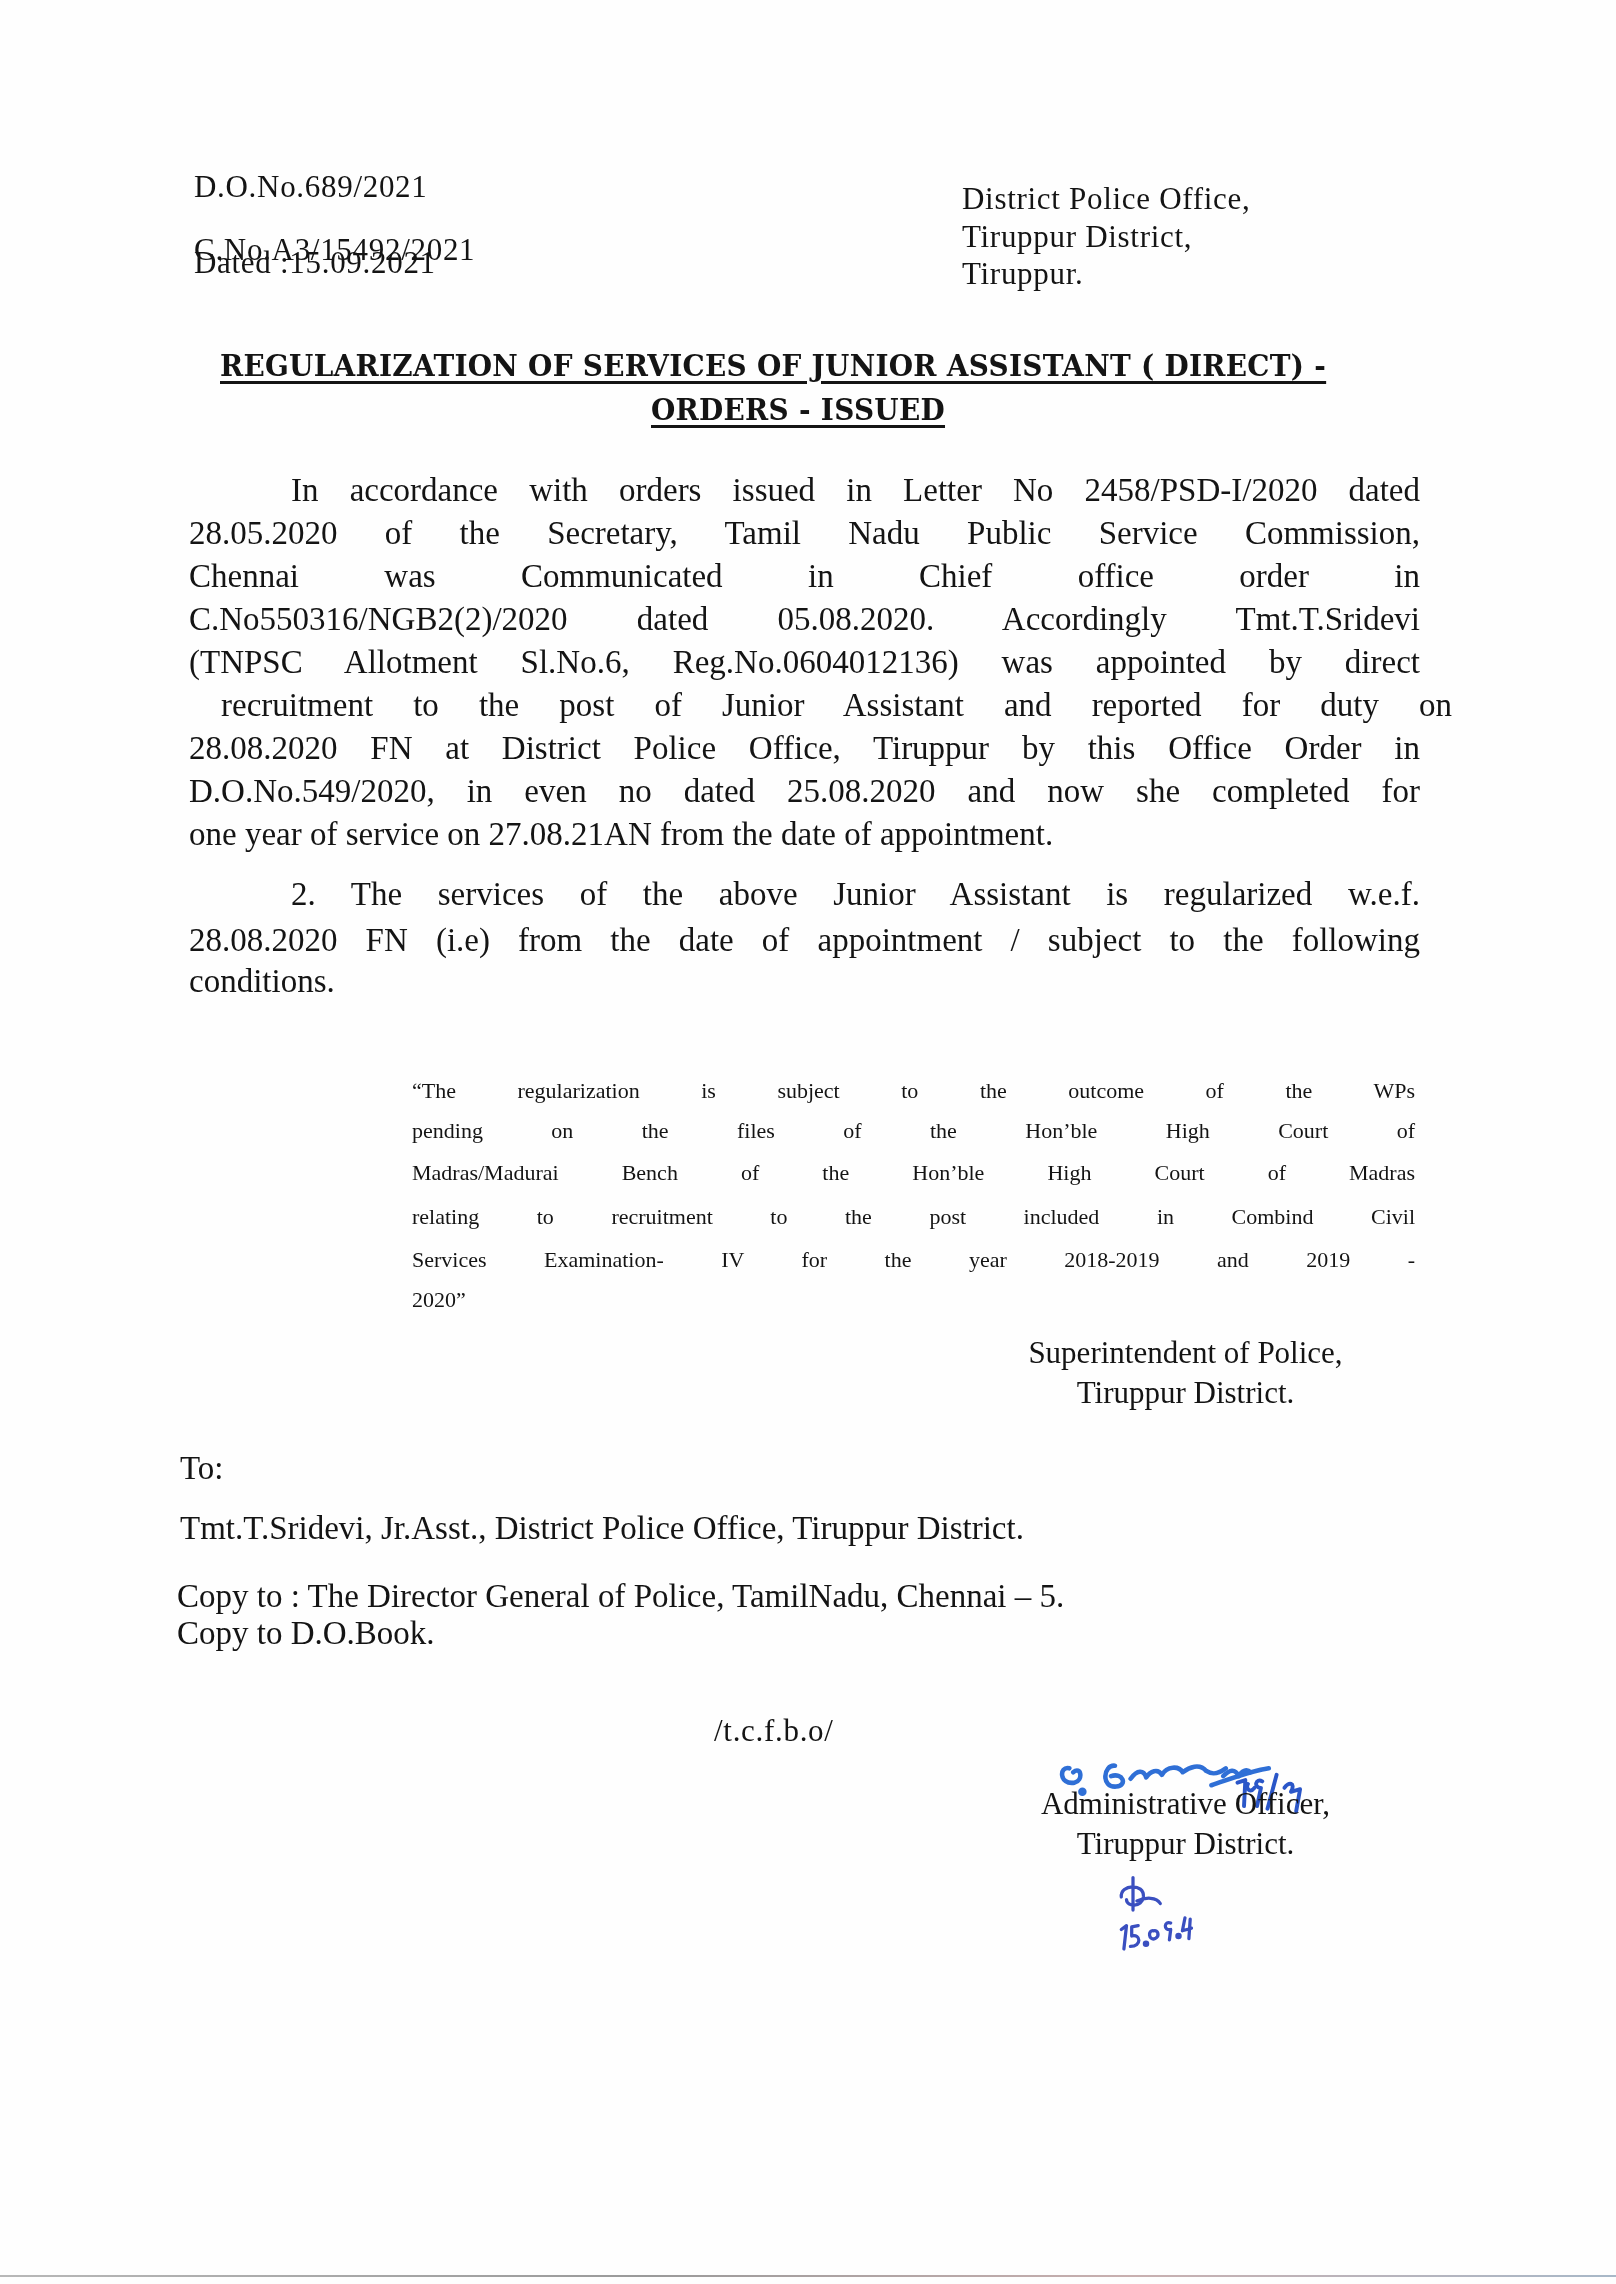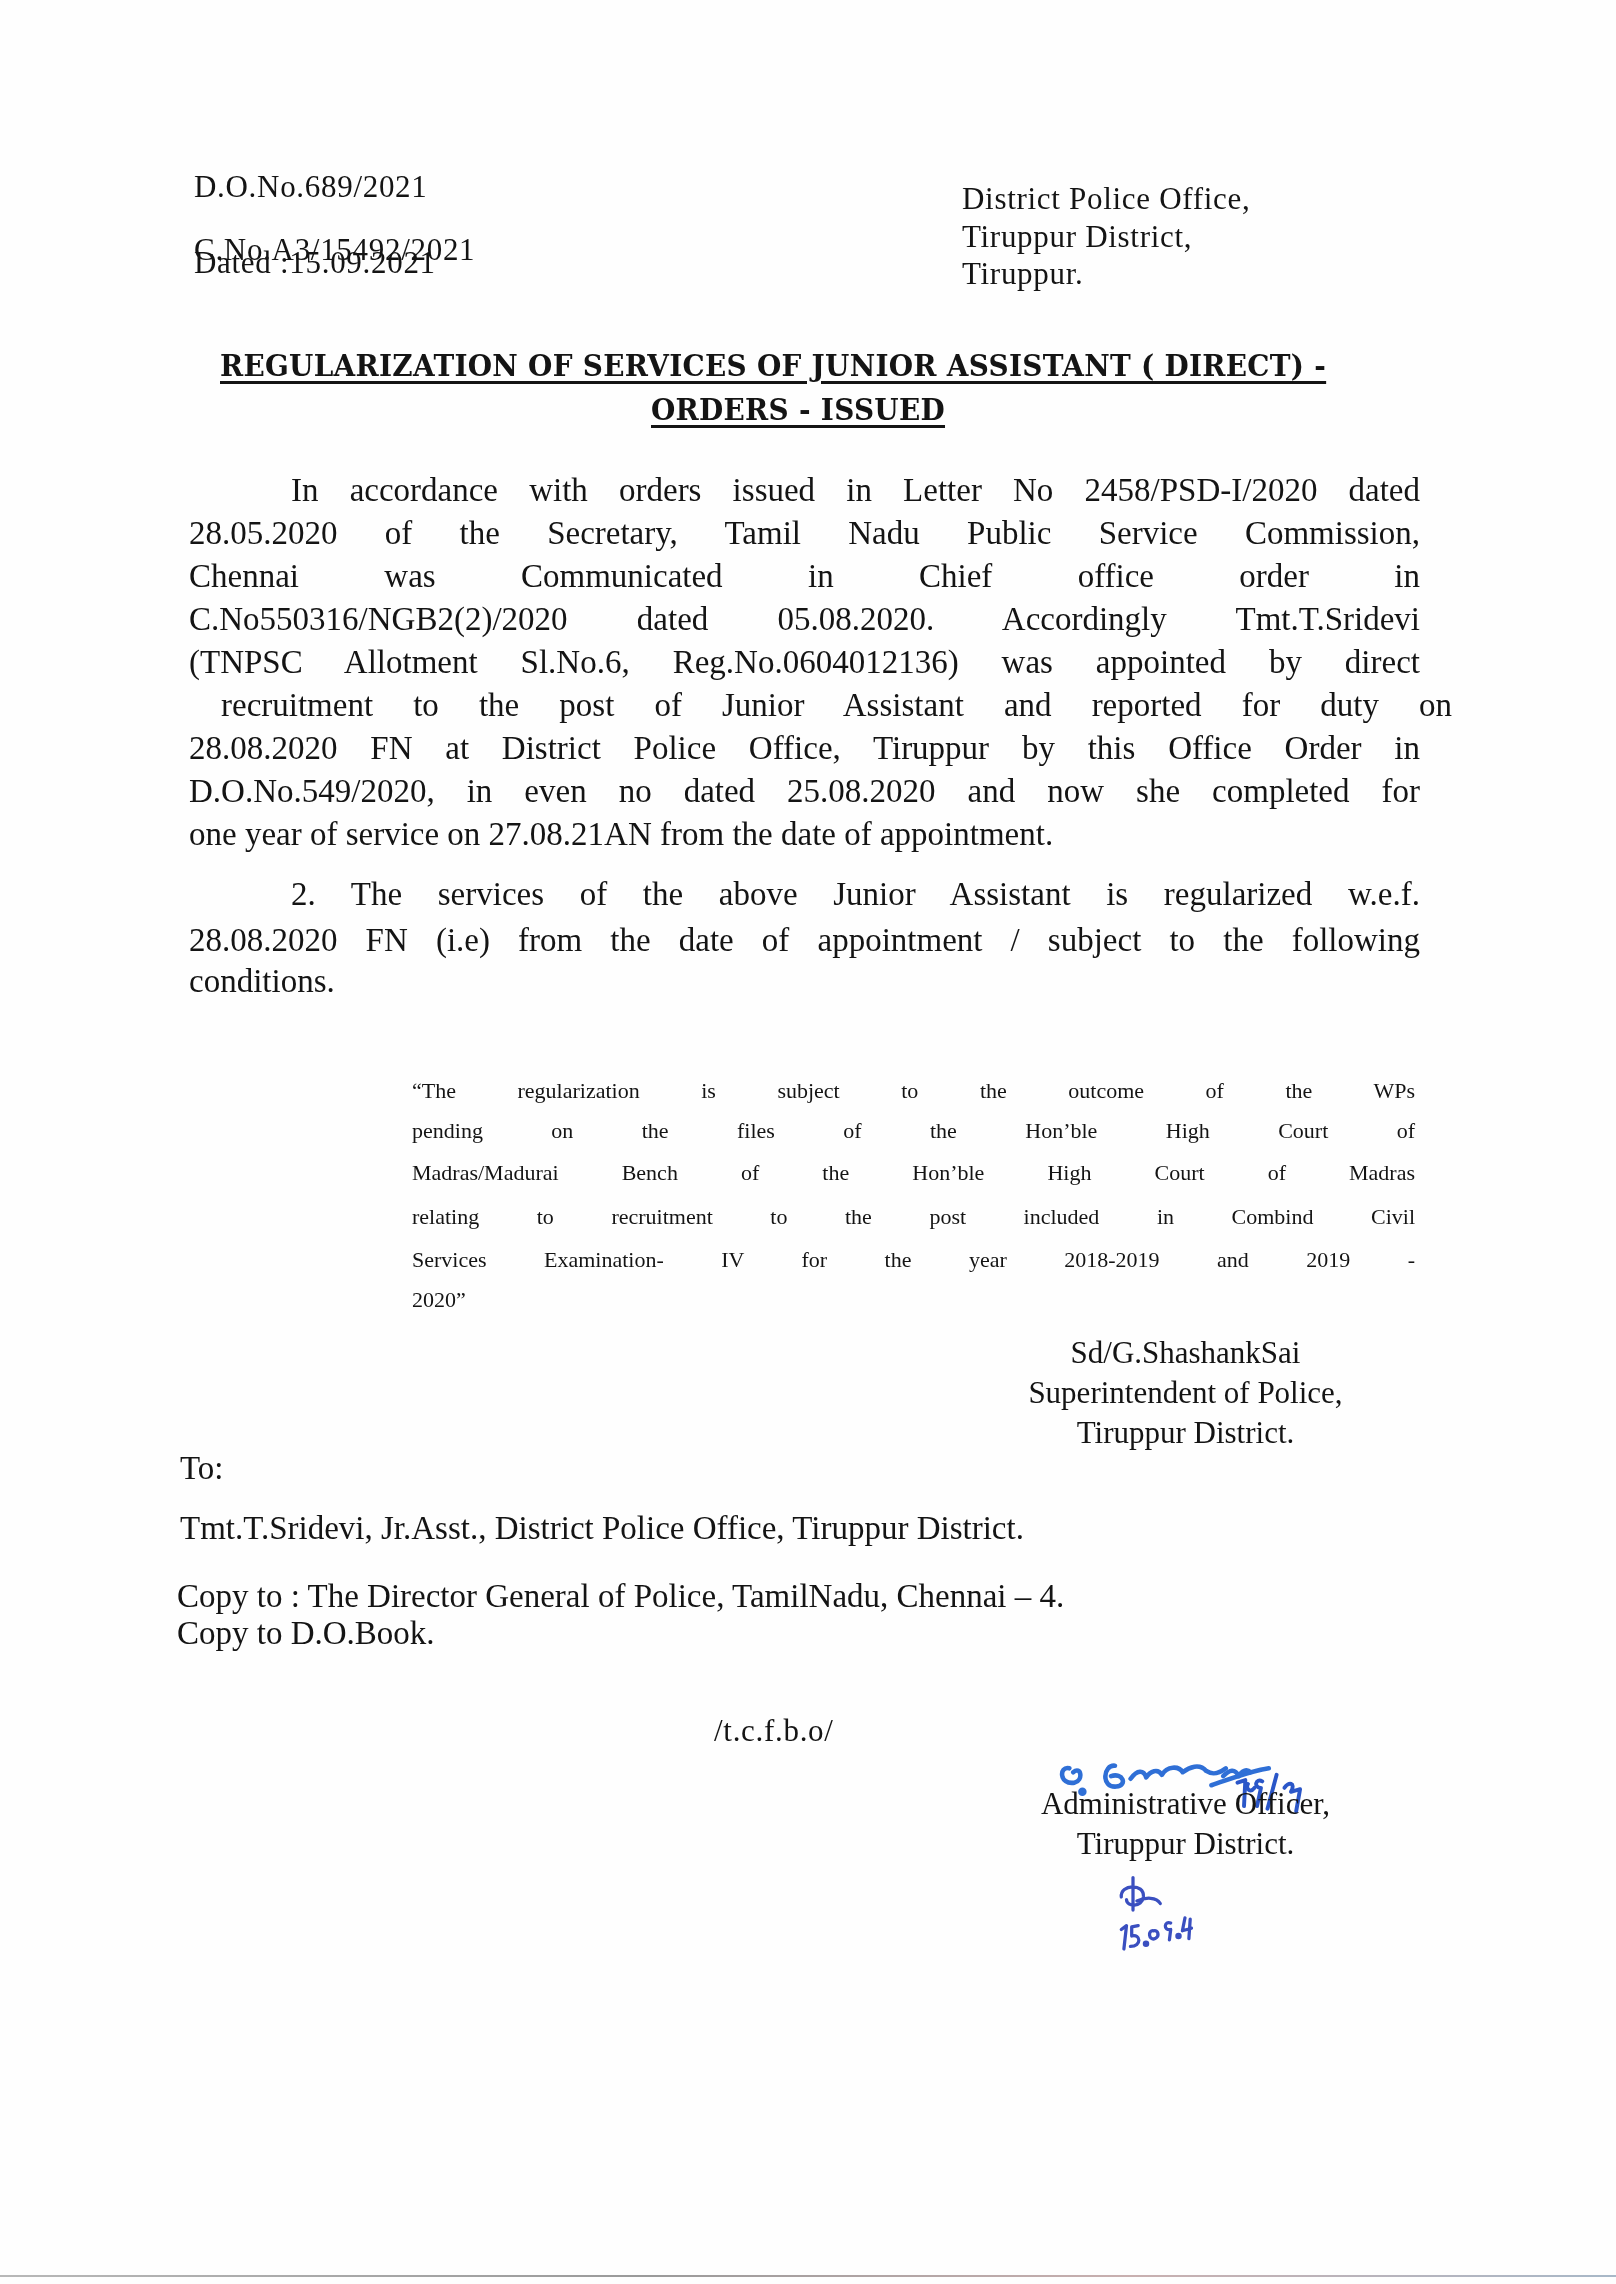--- a/index.html
+++ b/index.html
@@ -67,32 +67,31 @@
   <div>
     <div class="qline" style="top:1041px;">“The regularization is subject to the outcome of the WPs</div>
     <div class="qline" style="top:1081px;">pending on the files of the Hon’ble High Court of</div>
     <div class="qline" style="top:1123px;">Madras/Madurai Bench of the Hon’ble High Court of Madras</div>
     <div class="qline" style="top:1167px;">relating to recruitment to the post included in Combind Civil</div>
     <div class="qline" style="top:1210px;">Services Examination- IV for the year 2018-2019 and 2019 -</div>
     <div class="qline last" style="top:1250px;">2020”</div>
   </div>
 
   <div class="abs sig" style="left:977px; top:1333px; width:417px;">
-    <div>Sd/G.ShashankSai</div>
     <div>Superintendent of Police,</div>
     <div>Tiruppur District.</div>
   </div>
 
   <div>
     <div class="abs body-text" style="left:180px; top:1449px;">To:</div>
     <div class="abs body-text" style="left:180px; top:1509px;">Tmt.T.Sridevi, Jr.Asst., District Police Office, Tiruppur District.</div>
   </div>
 
   <div>
-    <div class="abs body-text" style="left:177px; top:1577px;">Copy to : The Director General of Police, TamilNadu, Chennai – 4.</div>
+    <div class="abs body-text" style="left:177px; top:1577px;">Copy to : The Director General of Police, TamilNadu, Chennai – 5.</div>
     <div class="abs body-text" style="left:177px; top:1614px;">Copy to D.O.Book.</div>
   </div>
 
   <div class="abs ref" style="left:714px; top:1712px;">/t.c.f.b.o/</div>
 
   <svg class="ink" style="left:1055px; top:1746px;" width="365" height="72" viewBox="0 0 560 110">
     <g fill="none" stroke="#2f6fd6" stroke-width="7" stroke-linecap="round" stroke-linejoin="round">
       <path d="M22 34 C6 30 6 60 30 56 C44 52 40 30 28 40"></path>
       <circle cx="42" cy="70" r="3" fill="#2f6fd6"></circle>
       <path d="M92 30 C74 28 70 64 94 62 C112 60 104 40 86 46"></path>

